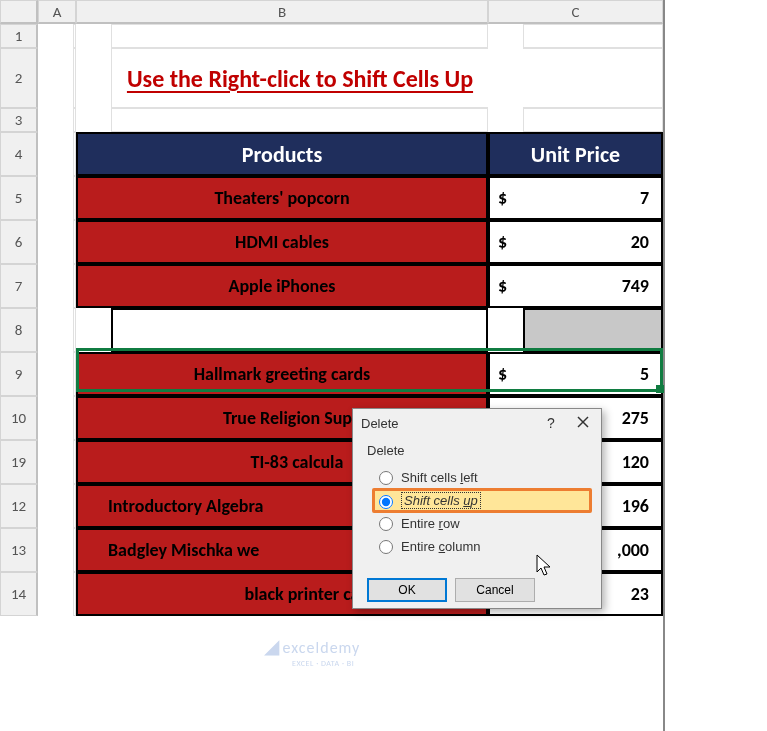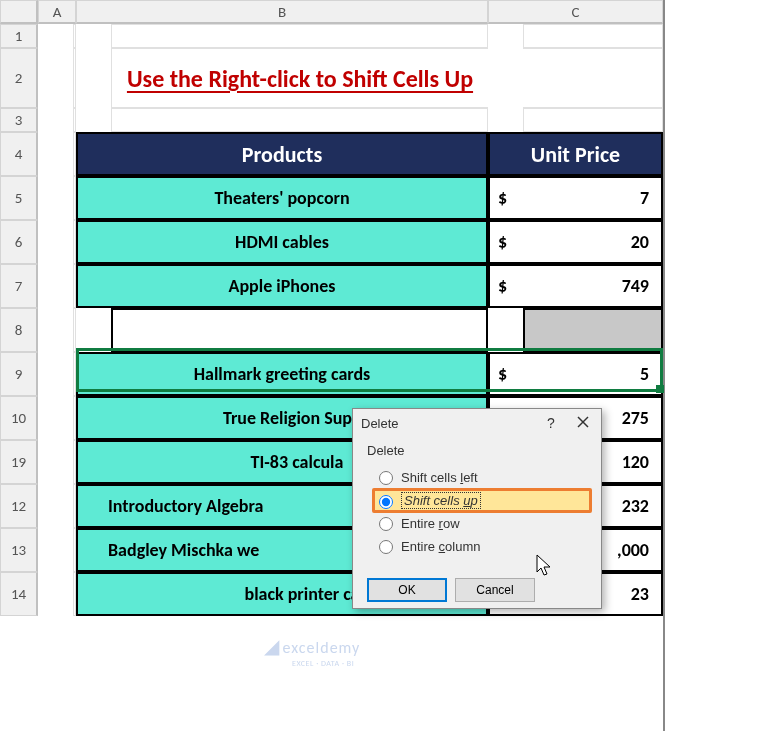--- a/index.html
+++ b/index.html
@@ -13,21 +13,21 @@
     .corner { border-right: 2px solid #c0c0c0; border-bottom: 2px solid #c0c0c0; }
     
     .cell { border: 1px solid #e0e0e0; background: #fff; margin-left: 35px; }
     
     .title-cell { display: flex; align-items: center; justify-content: center; font-size: 24px; font-weight: bold; color: #c00000; text-decoration: underline; text-decoration-thickness: 2px; text-underline-offset: 4px; }
     .title-cell.first { border-right: none; }
     .title-cell.second { border-left: none; }
     
     .table-header { background: #1f2e5c; color: #fff; font-size: 22px; font-weight: bold; display: flex; align-items: center; justify-content: center; border: 2px solid #000; }
     
-    .product-cell { background: #5eead4; border: 2px solid #000; display: flex; align-items: center; justify-content: center; font-size: 18px; font-weight: bold; color: #000; }
+    .product-cell { background: #b91c1c; border: 2px solid #000; display: flex; align-items: center; justify-content: center; font-size: 18px; font-weight: bold; color: #000; }
     
     .price-cell { background: #fff; border: 2px solid #000; display: flex; align-items: center; justify-content: space-between; padding: 0 12px 0 8px; font-size: 18px; font-weight: bold; color: #000; }
     .price-cell .dollar { font-weight: bold; }
     .price-cell .amount { text-align: right; }
     .selection-box { position: absolute; left: 76px; top: 348px; width: 587px; height: 44px; border: 3px solid #107c41; pointer-events: none; z-index: 5; }
     .selection-handle { position: absolute; right: -4px; bottom: -4px; width: 8px; height: 8px; background: #107c41; }
     
     .dialog { position: absolute; left: 352px; top: 408px; width: 250px; background: #f0f0f0; border: 1px solid #888; box-shadow: 3px 3px 8px rgba(0,0,0,0.3); font-family: 'Segoe UI', Tahoma, sans-serif; font-size: 13px; z-index: 10; }
     .dialog-titlebar { display: flex; align-items: center; justify-content: space-between; padding: 6px 8px; }
     .dialog-title { font-size: 13px; color: #333; }
@@ -139,21 +139,21 @@
   <div class="price-cell">
       <span></span>
       <span class="amount">120</span>
     </div>
 
   <div class="row-header">12</div>
   <div class="cell"></div>
   <div class="product-cell" style="justify-content:flex-start;padding-left:30px">Introductory Algebra</div>
   <div class="price-cell">
       <span></span>
-      <span class="amount">232</span>
+      <span class="amount">196</span>
     </div>
 
   <div class="row-header">13</div>
   <div class="cell"></div>
   <div class="product-cell" style="justify-content:flex-start;padding-left:30px">Badgley Mischka we</div>
   <div class="price-cell">
       <span></span>
       <span class="amount">,000</span>
     </div>
 

